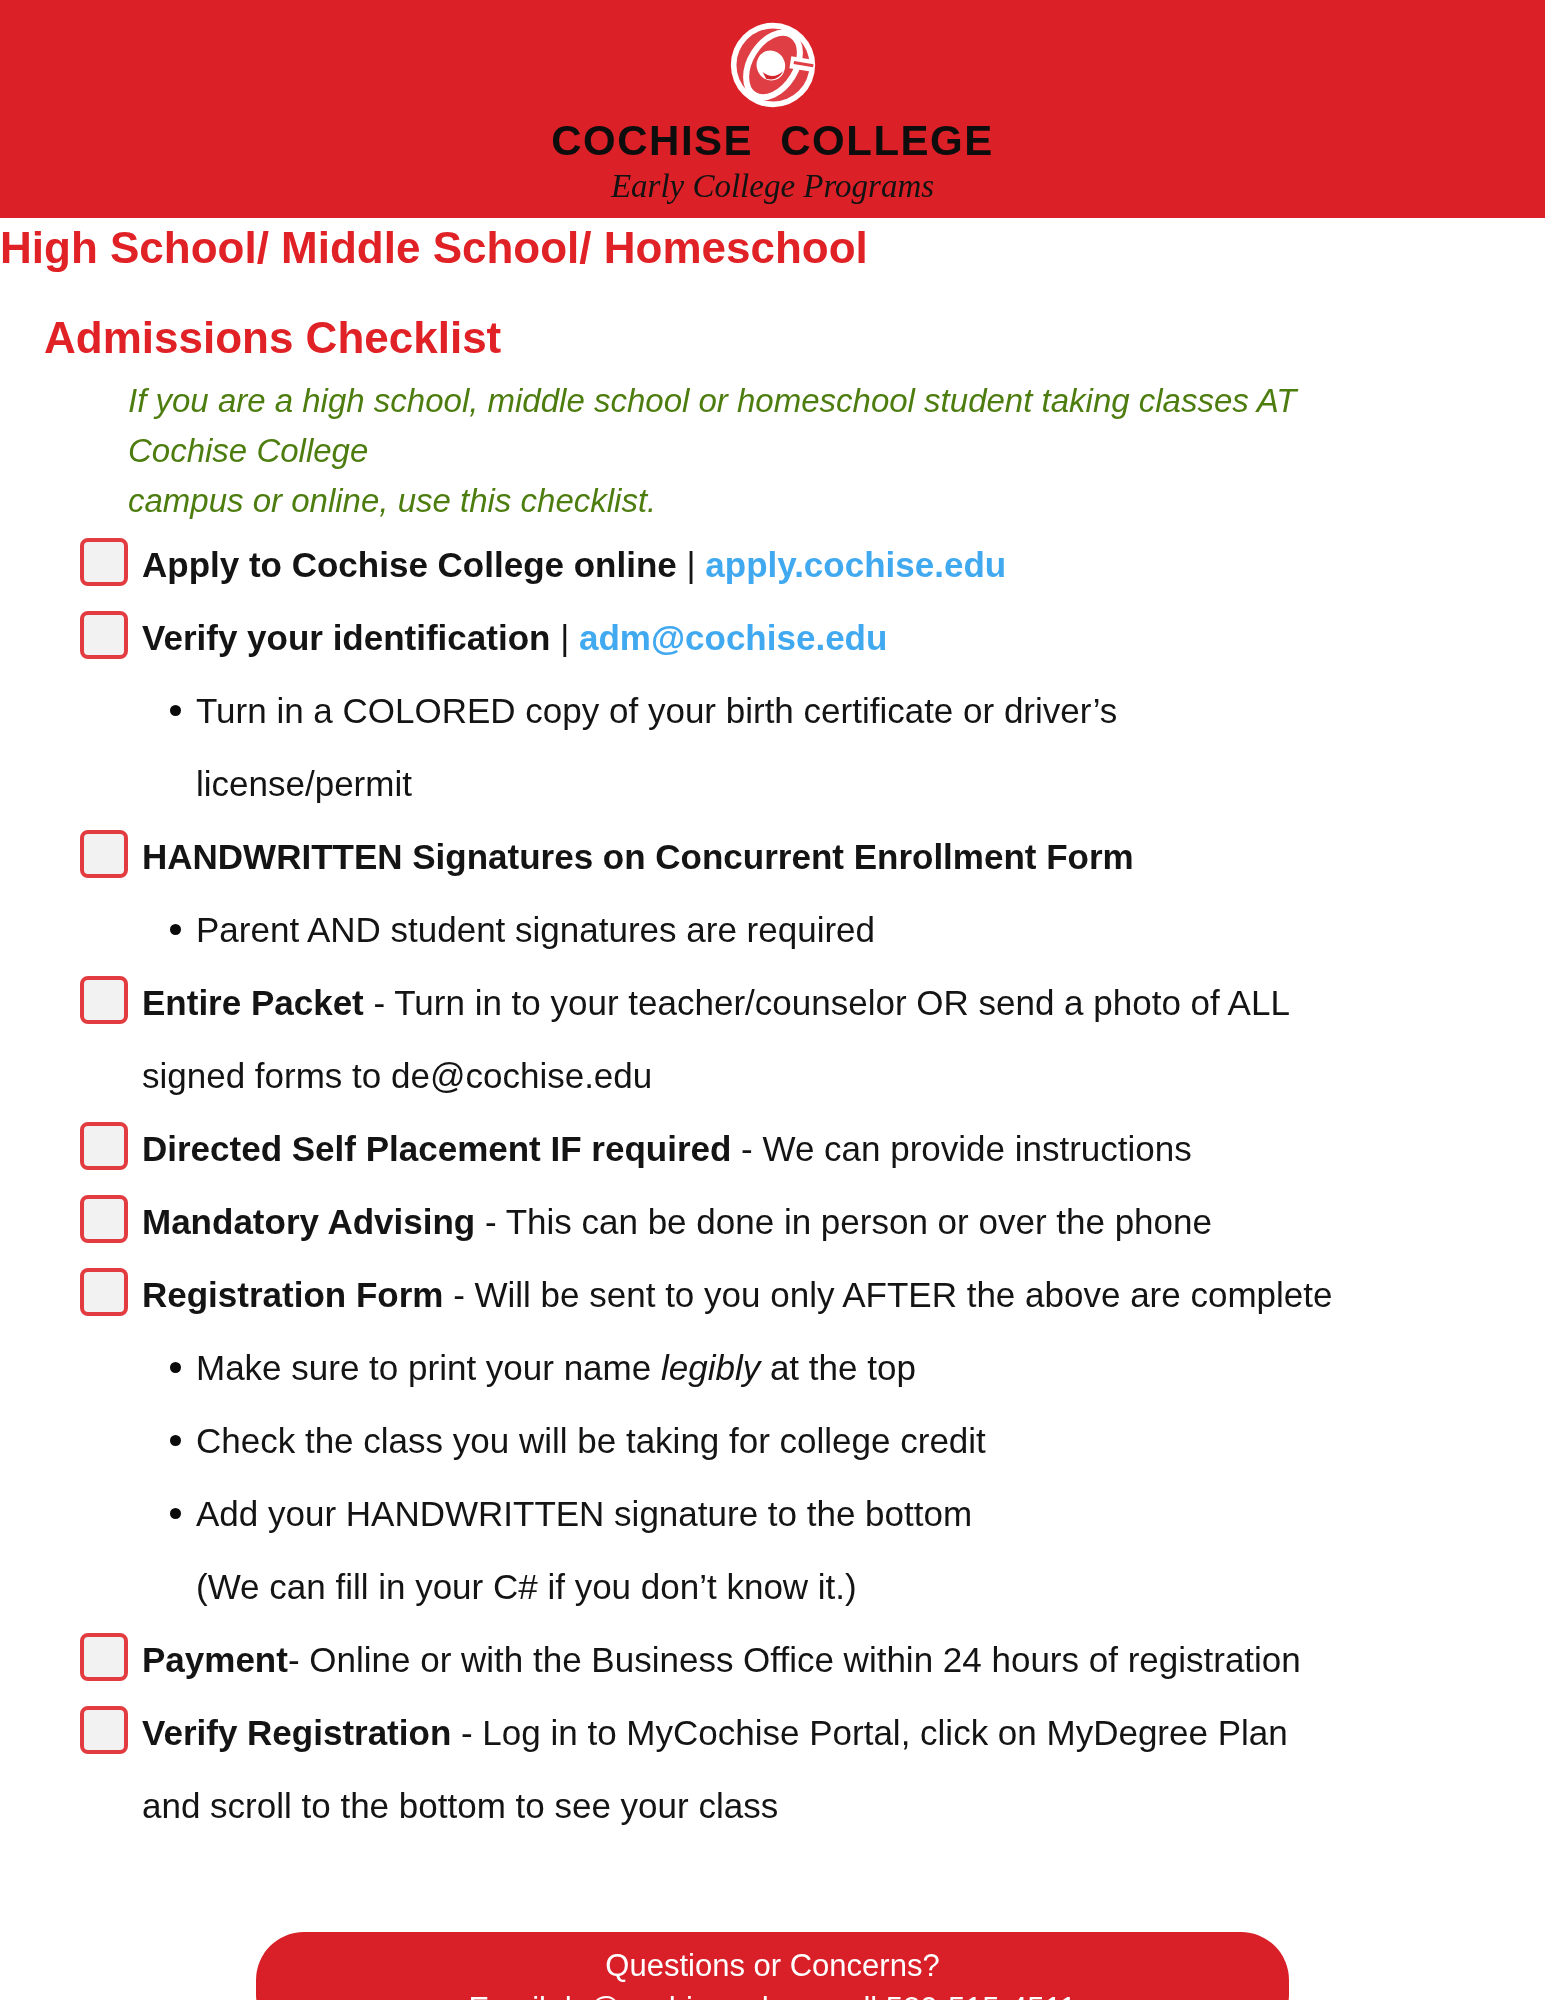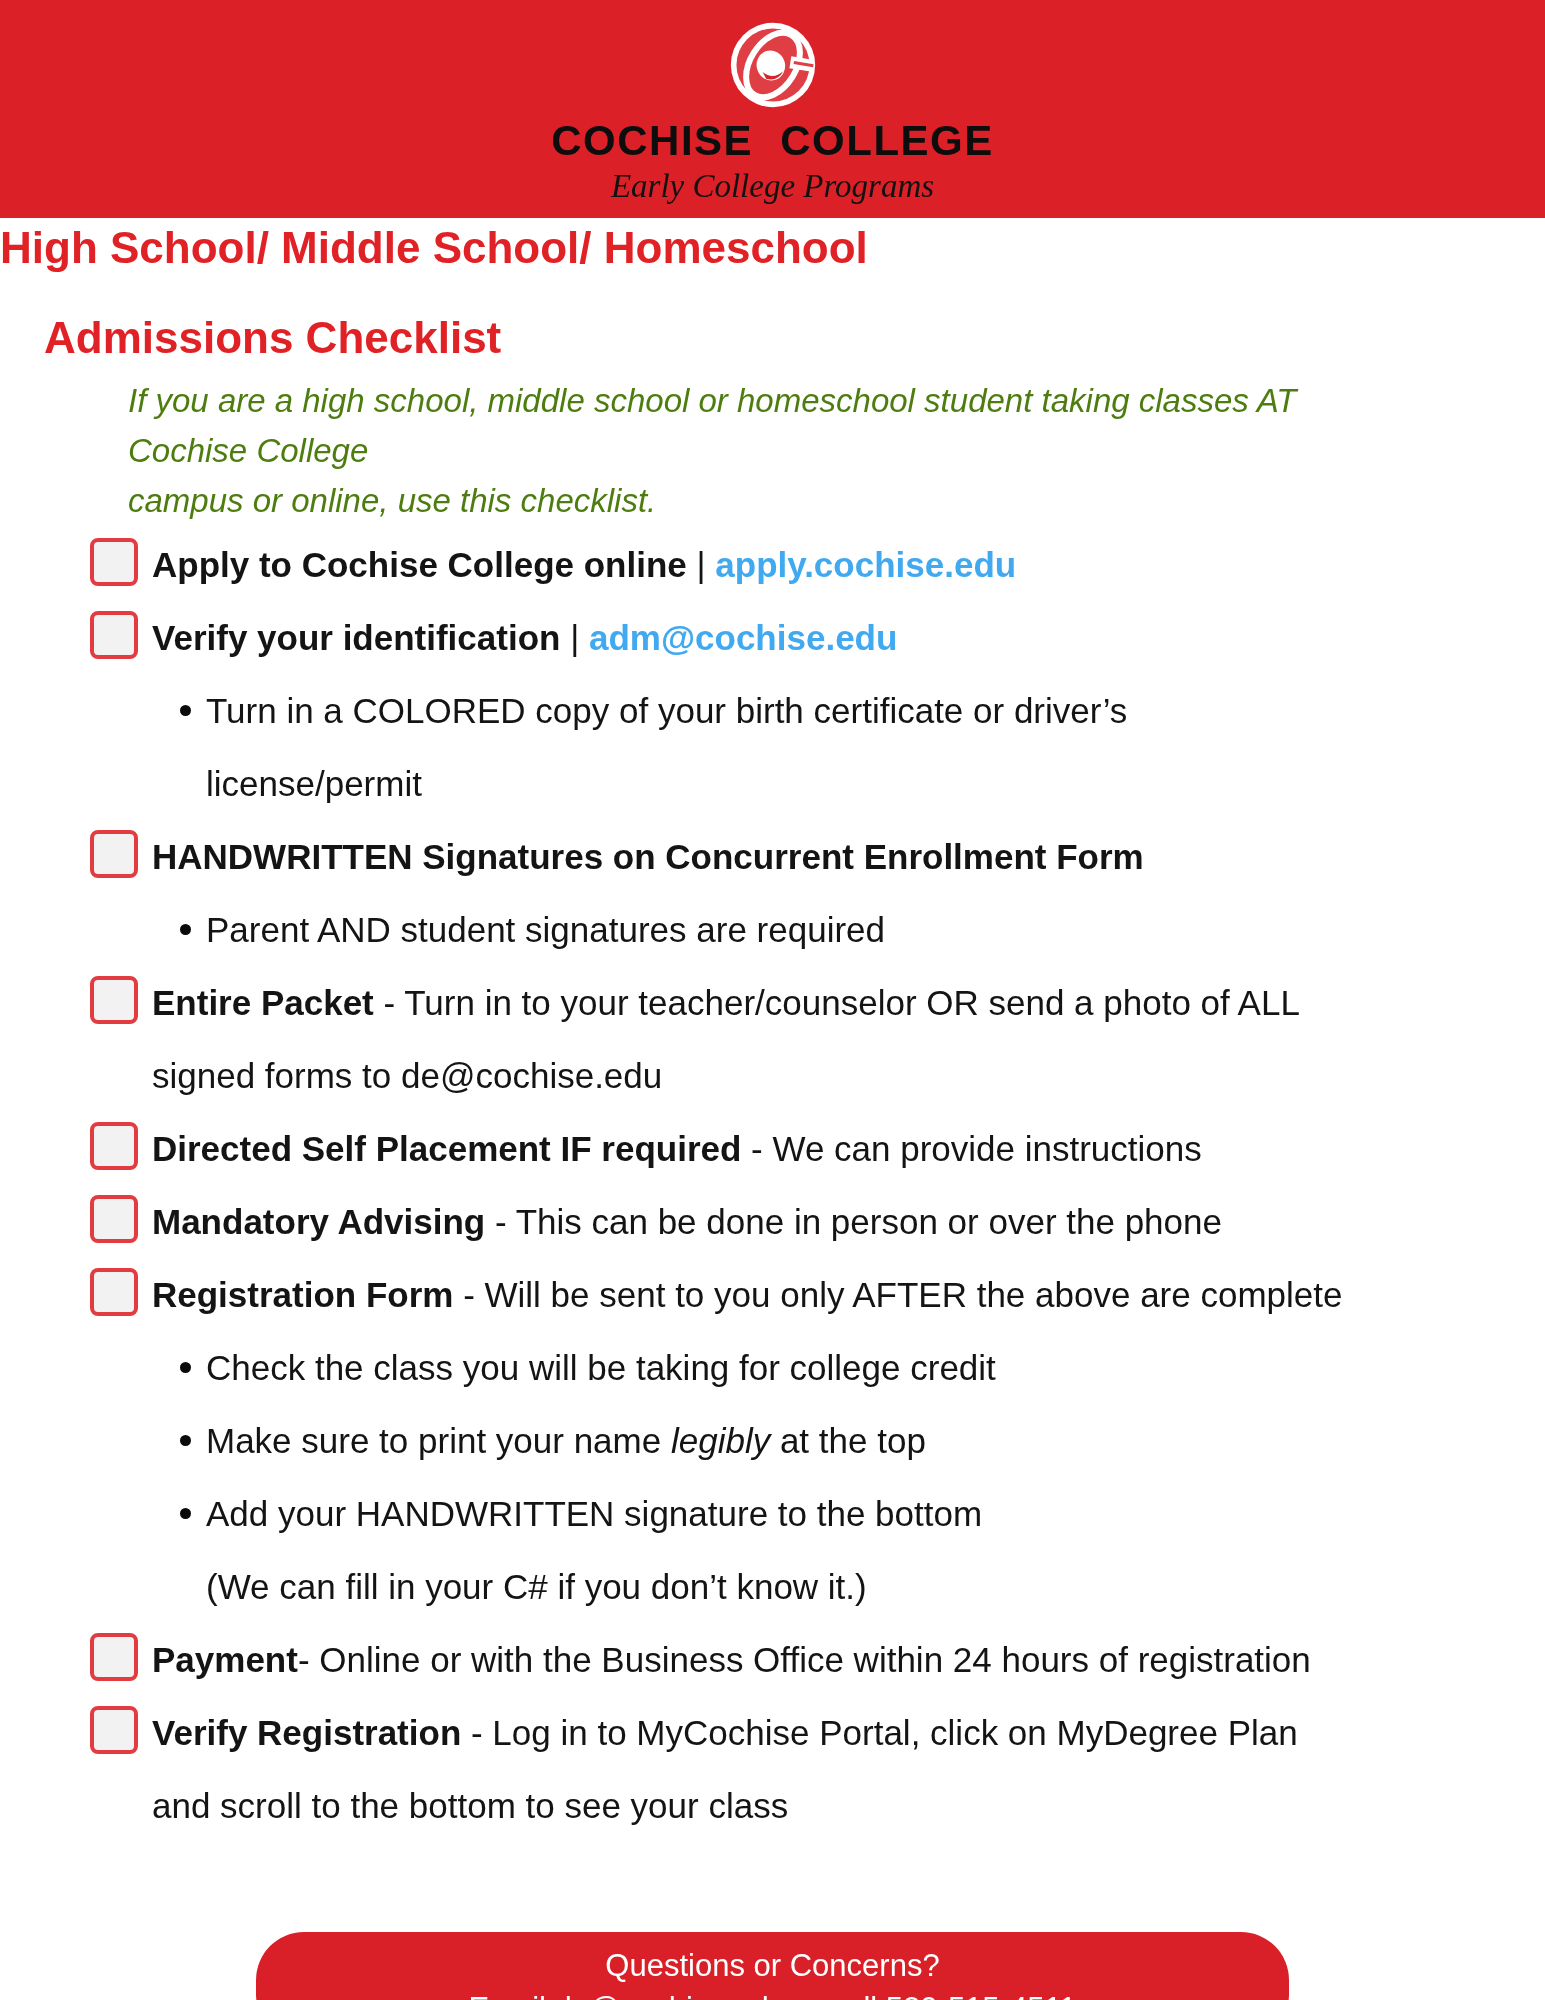--- a/index.html
+++ b/index.html
@@ -41,21 +41,21 @@
 
   
   .intro {
     margin: 16px 0 0 128px;
     font-style: italic; font-size: 33px; line-height: 50px;
     color: #4d7c0f; width: 1290px;
   }
   .blk { display: block; }
 
   
-  .checklist { margin-top: 2px; padding-left: 10px; }
+  .checklist { margin-top: 2px; }
   .item {
     position: relative;
     margin-left: 80px; margin-right: 30px;
     padding-left: 62px;
     font-size: 35px; line-height: 73px;
   }
   .item .lbl { font-weight: bold; }
   .checkbox {
     position: absolute; left: 0; top: 10px;
     width: 48px; height: 48px;
@@ -153,26 +153,26 @@
     <span class="lbl">Mandatory Advising</span><span> - This can be done in person or over the phone</span>
   </div>
 
   <div class="item">
     <span class="checkbox"></span>
     <span class="lbl">Registration Form</span><span> - Will be sent to you only AFTER the above are complete</span>
   </div>
 
   <div class="bullet">
     <span class="dot"></span>
-    <span>Check the class you will be taking for college credit</span>
+    <span>Make sure to print your name </span><i>legibly</i><span> at the top</span>
   </div>
 
   <div class="bullet">
     <span class="dot"></span>
-    <span>Make sure to print your name </span><i>legibly</i><span> at the top</span>
+    <span>Check the class you will be taking for college credit</span>
   </div>
 
   <div class="bullet">
     <span class="dot"></span>
     <span>Add your HANDWRITTEN signature to the bottom</span><span class="blk">(We can fill in your C# if you don’t know it.)</span>
   </div>
 
   <div class="item">
     <span class="checkbox"></span>
     <span class="lbl">Payment</span><span>- Online or with the Business Office within 24 hours of registration</span>

